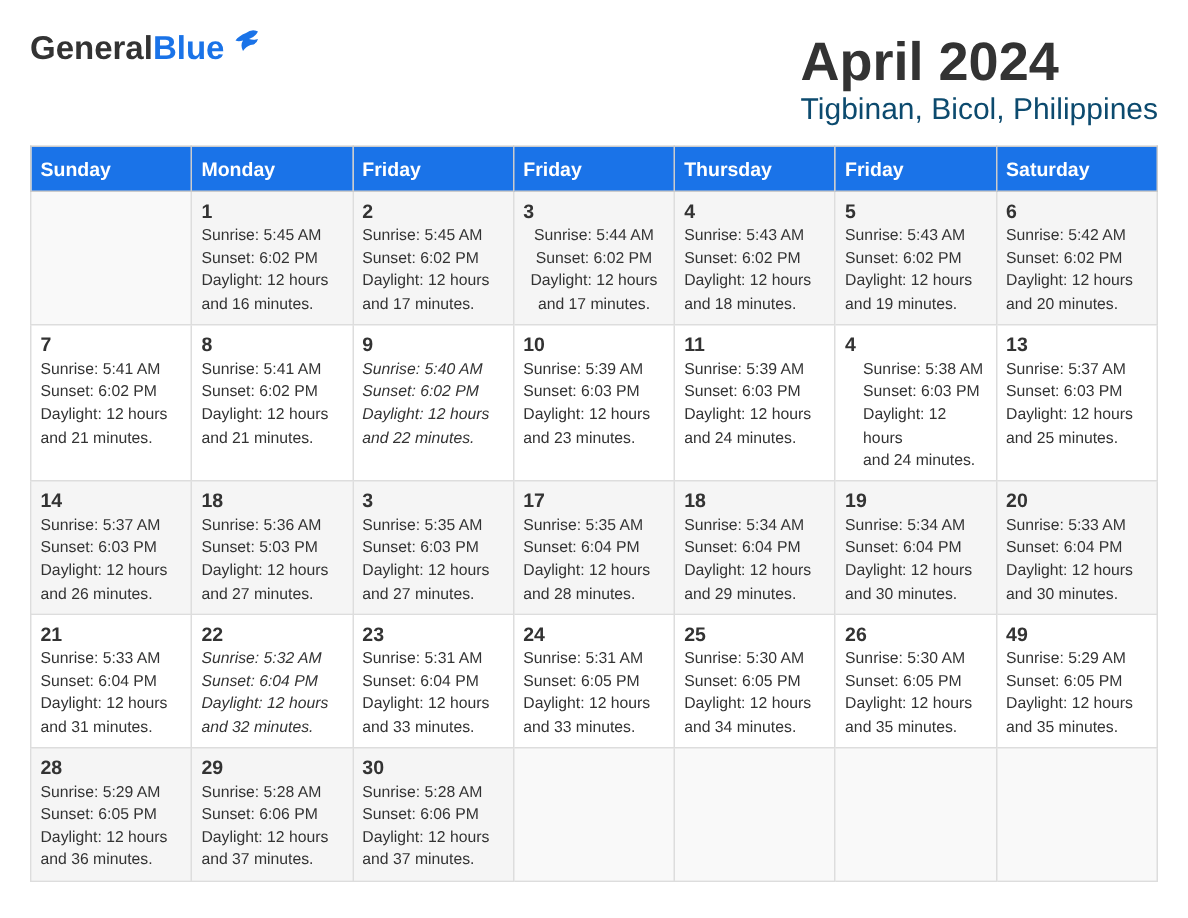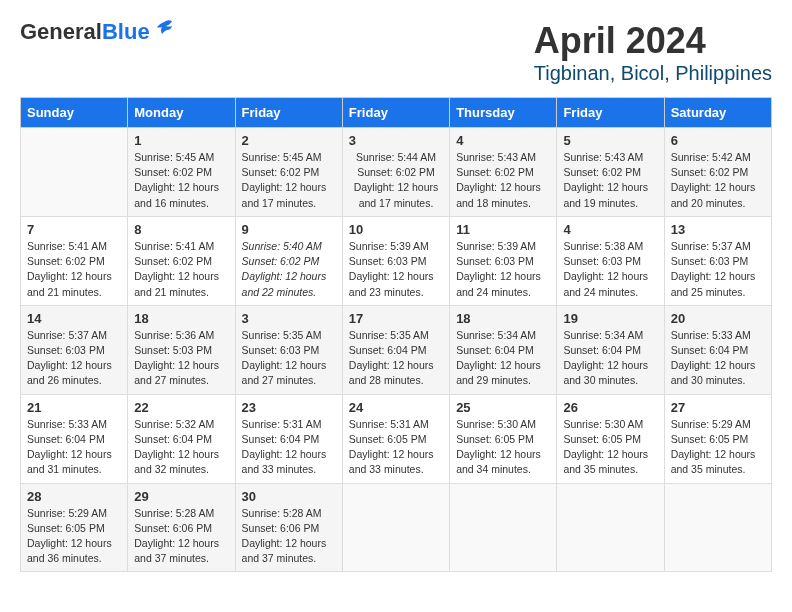--- a/index.html
+++ b/index.html
@@ -190,21 +190,21 @@
         </td>
         <td>
           <span class="day-number">11</span>
           <div class="day-info" style="white-space: pre-line;">Sunrise: 5:39 AM
 Sunset: 6:03 PM
 Daylight: 12 hours
 and 24 minutes.</div>
         </td>
         <td>
           <span class="day-number">4</span>
-          <div class="day-info" style="white-space: pre-line;">Sunrise: 5:38 AM
+          <div class="day-info" style="white-space: pre-line; margin-left: 12px;">Sunrise: 5:38 AM
 Sunset: 6:03 PM
 Daylight: 12 hours
 and 24 minutes.</div>
         </td>
         <td>
           <span class="day-number">13</span>
           <div class="day-info" style="white-space: pre-line;">Sunrise: 5:37 AM
 Sunset: 6:03 PM
 Daylight: 12 hours
 and 25 minutes.</div>
@@ -264,21 +264,21 @@
       <tr>
         <td>
           <span class="day-number">21</span>
           <div class="day-info" style="white-space: pre-line;">Sunrise: 5:33 AM
 Sunset: 6:04 PM
 Daylight: 12 hours
 and 31 minutes.</div>
         </td>
         <td>
           <span class="day-number">22</span>
-          <div class="day-info" style="white-space: pre-line;">Sunrise: 5:32 AM
+          <div class="day-info" style="white-space: pre-line; font-style: italic;">Sunrise: 5:32 AM
 Sunset: 6:04 PM
 Daylight: 12 hours
 and 32 minutes.</div>
         </td>
         <td>
           <span class="day-number">23</span>
           <div class="day-info" style="white-space: pre-line;">Sunrise: 5:31 AM
 Sunset: 6:04 PM
 Daylight: 12 hours
 and 33 minutes.</div>
@@ -298,21 +298,21 @@
 and 34 minutes.</div>
         </td>
         <td>
           <span class="day-number">26</span>
           <div class="day-info" style="white-space: pre-line;">Sunrise: 5:30 AM
 Sunset: 6:05 PM
 Daylight: 12 hours
 and 35 minutes.</div>
         </td>
         <td>
-          <span class="day-number">27</span>
+          <span class="day-number">49</span>
           <div class="day-info" style="white-space: pre-line;">Sunrise: 5:29 AM
 Sunset: 6:05 PM
 Daylight: 12 hours
 and 35 minutes.</div>
         </td>
       </tr>
       <tr>
         <td>
           <span class="day-number">28</span>
           <div class="day-info" style="white-space: pre-line;">Sunrise: 5:29 AM

